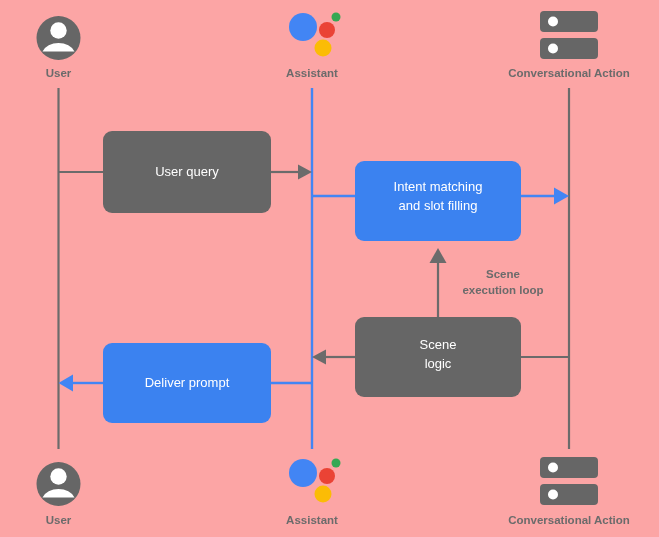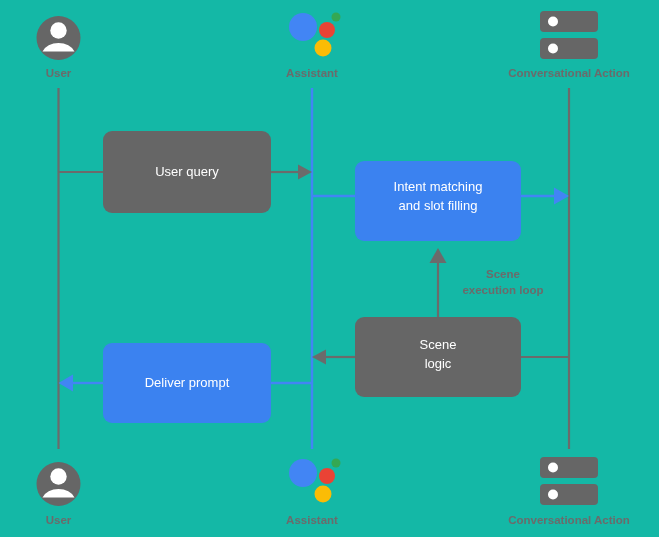--- a/index.html
+++ b/index.html
@@ -11,21 +11,21 @@
   body {
     width: 659px;
     height: 537px;
     overflow: hidden;
     font-family: "Liberation Sans", sans-serif;
   }
   #diagram-root {
     position: relative;
     width: 659px;
     height: 537px;
-    background: #14b8a6;
+    background: #fca5a5;
   }
   svg#flow-svg {
     display: block;
     width: 659px;
     height: 537px;
   }
   .lane-label {
     font-family: "Liberation Sans", sans-serif;
     font-size: 11.5px;
     font-weight: bold;

